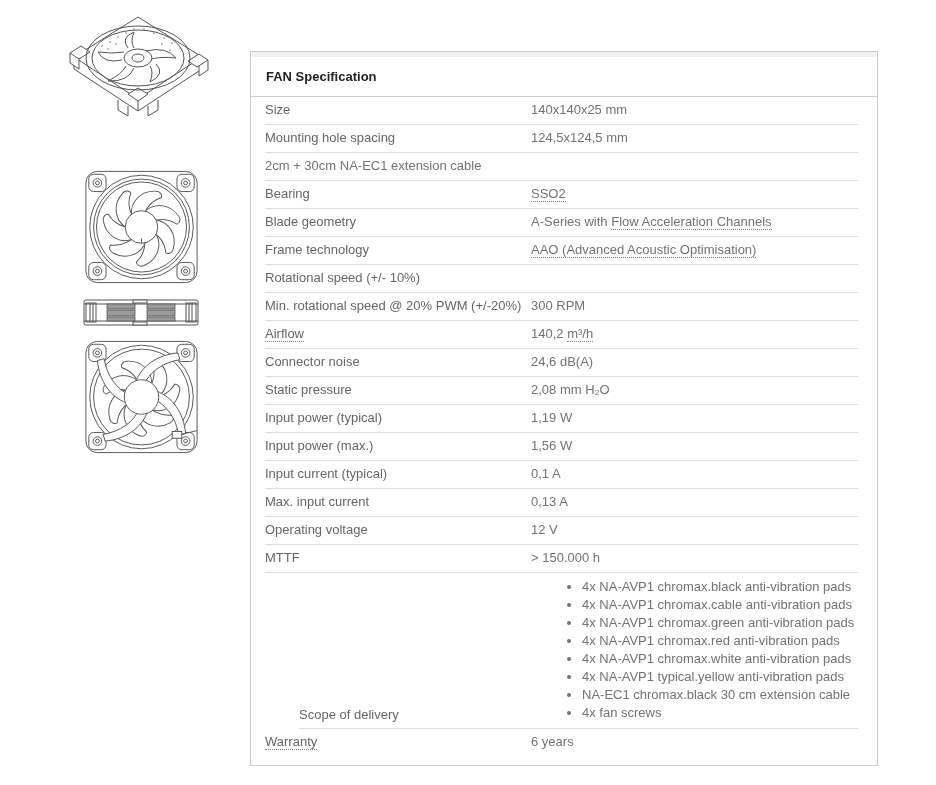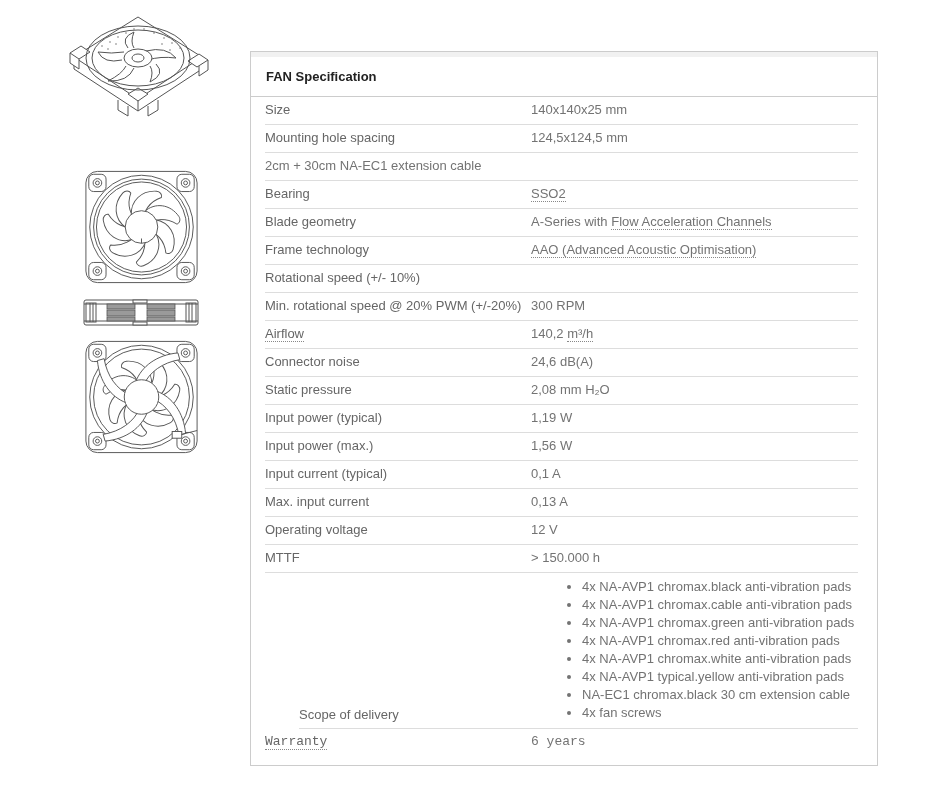--- a/index.html
+++ b/index.html
@@ -20,21 +20,21 @@
 
   
   .panel { position: absolute; left: 250px; top: 51px; width: 628px; height: 715px;
     border: 1px solid #ccc; background: #fff; }
   .panel-topstrip { height: 5px; background: #f1f1f1; }
   .panel-header { padding: 12px 15px; line-height: 15px; font-size: 13px; font-weight: bold;
     color: #222; border-bottom: 1px solid #ccc; }
   .rows { margin: 0 19px 0 14px; }
   .spec-row { display: flex; align-items: flex-end; border-bottom: 1px solid #ddd;
     padding: 6px 0 7px; font-size: 13px; line-height: 14px; }
-  .spec-row.last { border-bottom: none; padding-bottom: 14px; font-family: Liberation Mono, monospace; }
+  .spec-row.last { border-bottom: none; padding-bottom: 14px; }
   .spec-label { width: 266px; flex: 0 0 266px; color: #666; }
   .spec-value { flex: 1; color: #737373; }
   .term { border-bottom: 1px dotted #888; cursor: help; }
   .row-list { padding: 5px 0 6px; margin-left: 34px; }
   .delivery-list { list-style: disc; padding-left: 17px; }
   .delivery-list li { line-height: 18px; }
 </style>
 </head>
 <body>
 

